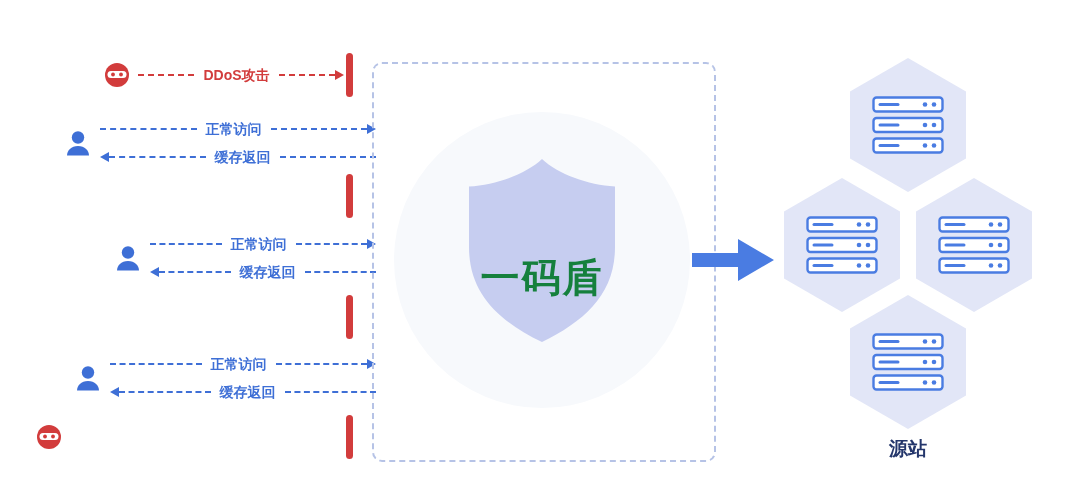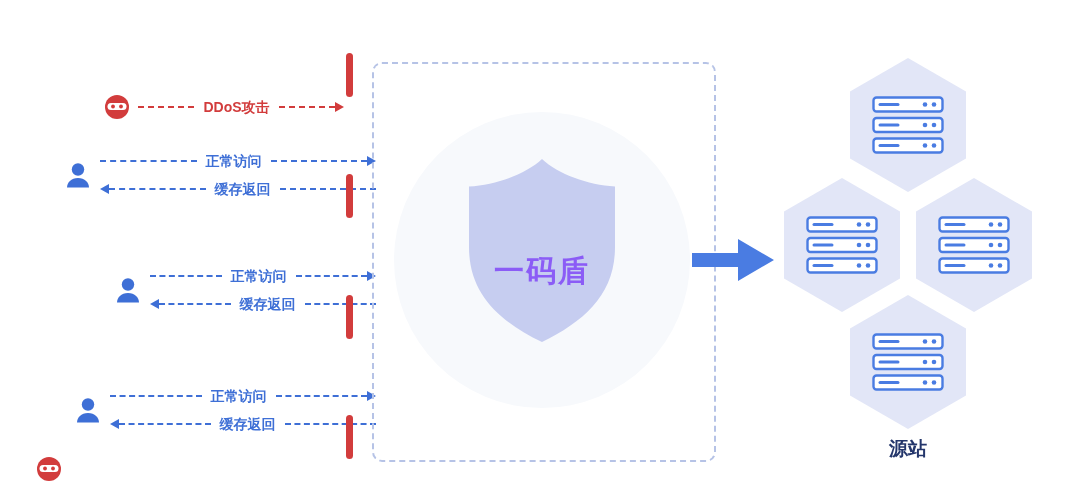--- a/index.html
+++ b/index.html
@@ -1,38 +1,38 @@
 <!DOCTYPE html>
 <html><head>
 <meta charset="utf-8">
 <style>
   html,body{margin:0;padding:0;background:#ffffff;}
   body{font-family:"Liberation Sans","DejaVu Sans",sans-serif;}
   .canvas{position:relative;width:1080px;height:500px;background:#ffffff;overflow:hidden;}
 
   
-  .row{position:absolute;display:flex;align-items:center;gap:8px;margin-top:32px;}
+  .row{position:absolute;display:flex;align-items:center;gap:8px;}
   .icon{flex:0 0 auto;display:block;}
   .arrow{display:flex;align-items:center;flex:1;min-width:0;}
   .dash{flex:1;height:0;border-top:2px dashed currentColor;}
   .alabel{padding:0 9px;font-size:14px;font-weight:700;white-space:nowrap;line-height:1;}
   .head-r{width:0;height:0;border-top:5px solid transparent;border-bottom:5px solid transparent;border-left:9px solid currentColor;}
   .head-l{width:0;height:0;border-top:5px solid transparent;border-bottom:5px solid transparent;border-right:9px solid currentColor;}
   .attack{color:#d23c3c;}
   .normal{color:#3e6fd6;justify-content:center;}
   .lines{flex:1;display:flex;flex-direction:column;gap:14px;}
 
   .block-bar{position:absolute;left:346px;width:7px;height:44px;background:#d23c3c;border-radius:4px;}
 
   
   .shield-box{position:absolute;left:372px;top:62px;width:340px;height:396px;border:2px dashed #b6c3e6;border-radius:10px;}
   .halo{position:absolute;left:394px;top:112px;width:296px;height:296px;border-radius:50%;background:#f7f9fc;}
   .shield-wrap{position:absolute;left:462px;top:155px;width:160px;height:190px;}
   .shield-wrap svg{position:absolute;left:0;top:0;}
-  .shield-label{position:absolute;left:0;top:96px;width:100%;text-align:center;font-size:30px;font-weight:700;color:#8b5cf6;letter-spacing:2px;}
+  .shield-label{position:absolute;left:0;top:96px;width:100%;text-align:center;font-size:39px;font-weight:700;color:#15803d;letter-spacing:2px;}
 
   .big-arrow{position:absolute;left:692px;top:236px;}
 
   
   .hex{position:absolute;width:116px;height:134px;}
   .hex .hex-shape{position:absolute;left:0;top:0;}
   .hex .server{position:absolute;left:22px;top:38px;}
   .origin-label{position:absolute;left:850px;top:436px;width:116px;text-align:center;font-size:19px;font-weight:700;color:#24366b;}
 </style>
 </head>

